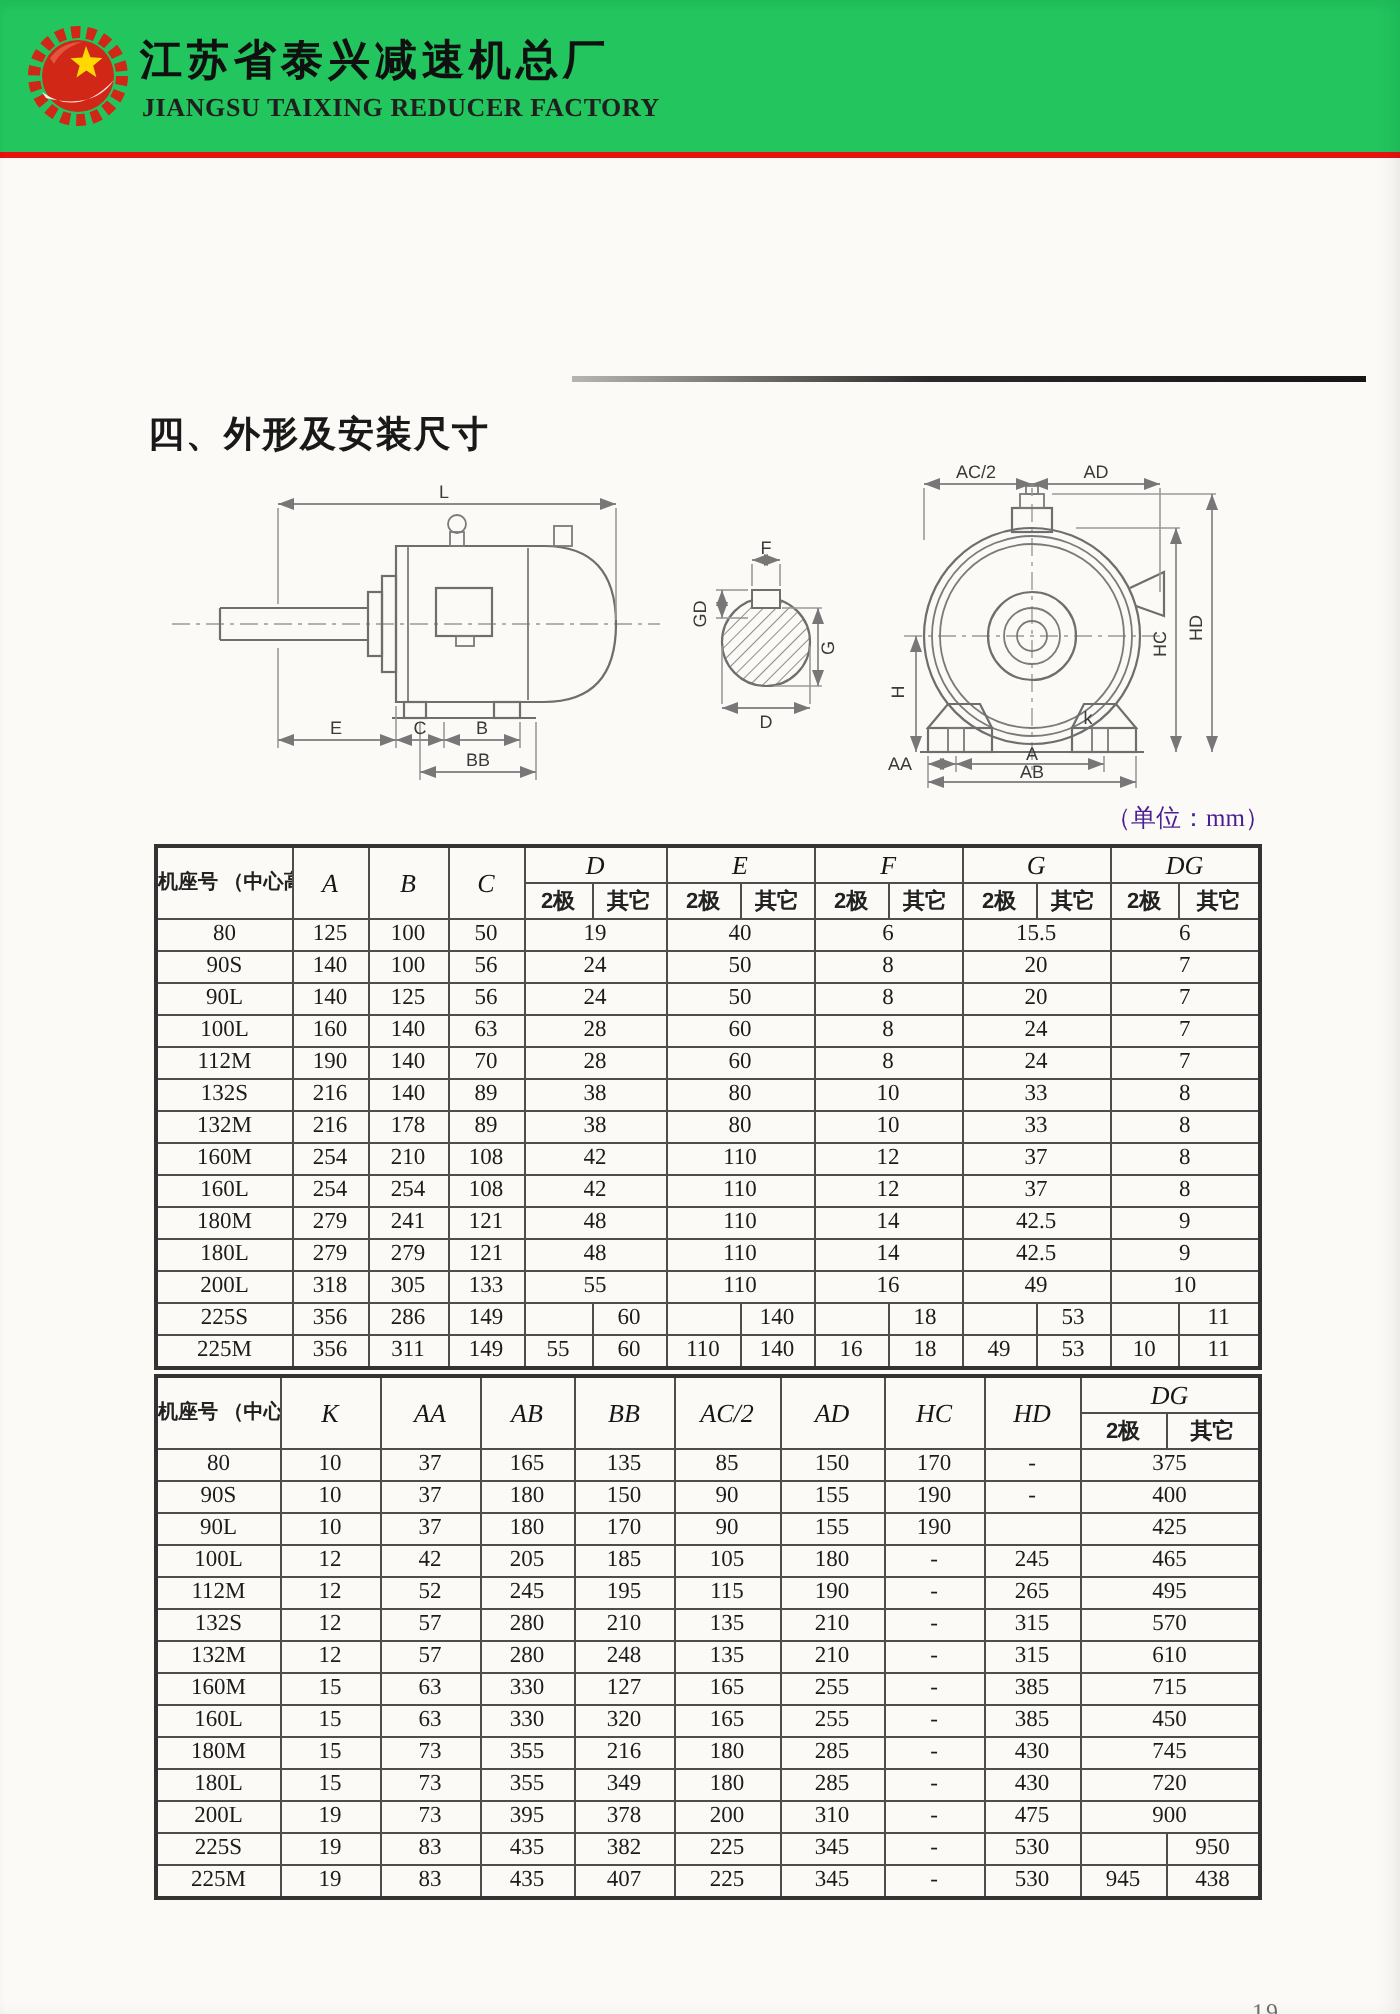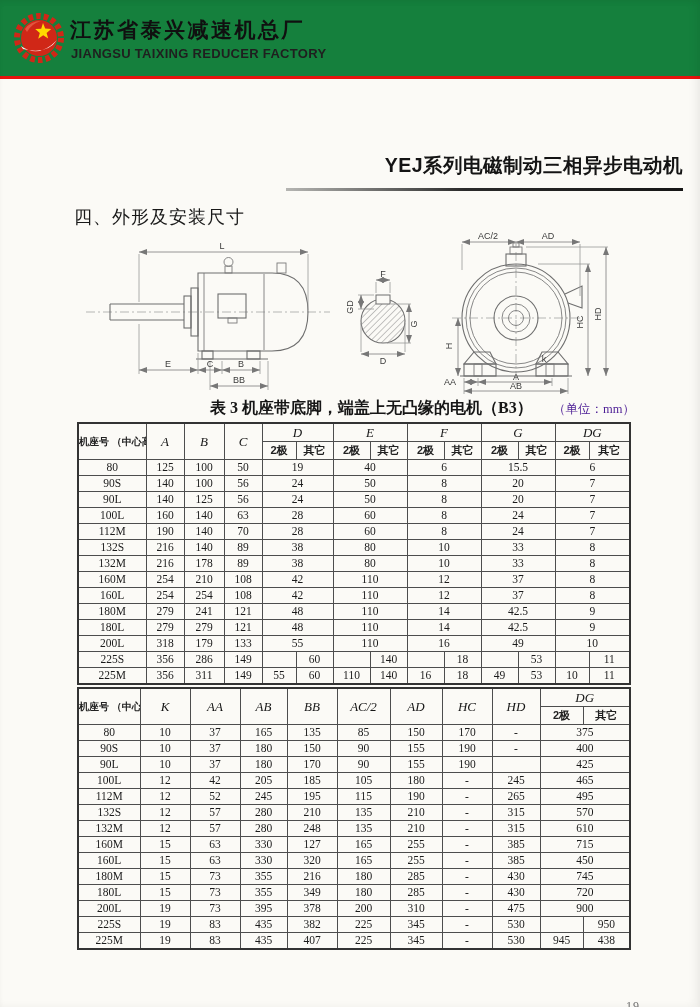--- a/index.html
+++ b/index.html
@@ -1,33 +1,33 @@
 <!DOCTYPE html>
 <html><head>
 <meta charset="utf-8">
 <style>
   html,body{margin:0;padding:0;background:#888;}
   .page{position:relative;width:700px;height:1007px;margin:0 auto;background:#fbfaf6;overflow:hidden;
         font-family:"Liberation Serif","DejaVu Serif",serif;color:#1c1c1c;}
   .page::after{content:"";position:absolute;inset:0;pointer-events:none;
         box-shadow:inset -5px 0 8px rgba(0,0,0,0.05), inset 0 3px 5px rgba(0,0,0,0.03);}
   .topline{position:absolute;top:2px;left:0;width:100%;height:1px;background:#e3e3e0;}
-  .hdr{position:absolute;top:0;left:0;width:100%;height:76px;background:#15803d;}
+  .hdr{position:absolute;top:0;left:0;width:100%;height:76px;background:#22c55e;}
   .logo{position:absolute;left:13px;top:9px;}
   .co-cn{position:absolute;left:70px;top:16px;font-family:"Liberation Sans","DejaVu Sans",sans-serif;
         font-weight:bold;font-size:21px;letter-spacing:2.5px;color:#101010;}
-  .co-en{position:absolute;left:71px;top:46px;font-family:Liberation Sans, sans-serif;
+  .co-en{position:absolute;left:71px;top:46px;font-family:Liberation Serif, serif;
         font-weight:bold;font-size:13px;letter-spacing:0.3px;color:#1f1f1f;}
   .redline{position:absolute;top:76px;left:0;width:100%;height:3px;background:#e8120e;}
   .doc-title{position:absolute;right:17px;top:152px;font-family:"Liberation Sans","DejaVu Sans",sans-serif;
         font-weight:bold;font-size:19.5px;color:#141414;letter-spacing:0.5px;}
   .title-rule{position:absolute;left:286px;top:188px;width:397px;height:2.5px;
         background:linear-gradient(to right,#b5b5b2,#2a2a2a 45%,#161616);}
   .sec-head{position:absolute;left:74px;top:205px;font-family:"Liberation Sans","DejaVu Sans",sans-serif;
-        font-weight:normal;font-size:18px;color:#191919;letter-spacing:1px;}
+        font-weight:bold;font-size:18px;color:#191919;letter-spacing:1px;}
   .fig-cap{position:absolute;left:283px;top:381px;font-size:13.5px;font-weight:bold;color:#222;}
   .tbl-cap{position:absolute;left:210px;top:398px;font-size:16px;font-weight:bold;color:#161616;}
   .unit{position:absolute;left:553px;top:401px;font-size:12.5px;color:#4c1d95;}
   .fig{position:absolute;}
   .ol{stroke:#6e6e6e;fill:none;stroke-width:1.1;}
   .olt{stroke:#7a7a7a;fill:none;stroke-width:0.9;}
   .cl{stroke:#9a9a9a;stroke-width:0.7;stroke-dasharray:9 3 2 3;fill:none;}
   .xl{stroke:#9a9a9a;stroke-width:0.8;}
   .dl{stroke:#8a8a8a;stroke-width:0.9;marker-start:url(#mS);marker-end:url(#mE);}
   .dt{font:9px "Liberation Sans","DejaVu Sans",sans-serif;fill:#3a3a3a;}
@@ -54,21 +54,20 @@
       <circle cx="26" cy="29" r="18" fill="#d02717"></circle>
       <path d="M8,37 Q26,50 44,31 Q34,46 10,40 Z" fill="#ffffff" opacity="0.92"></path>
       <path d="M12,20 Q18,12 28,12 Q18,15 14,23 Z" fill="#e8604a" opacity="0.8"></path>
       <polygon fill="#ffd900" points="30,14 32.2,19.6 38.2,20 33.6,23.9 35.2,29.6 30.2,26.3 25.2,29.7 26.8,23.9 22.2,20.1 28.2,19.7"></polygon>
     </svg>
     <div class="co-cn">江苏省泰兴减速机总厂</div>
     <div class="co-en">JIANGSU TAIXING REDUCER FACTORY</div>
   </div>
   <div class="redline"></div>
 
-  <div class="doc-title">YEJ系列电磁制动三相异步电动机</div>
   <div class="title-rule"></div>
   <div class="sec-head">四、外形及安装尺寸</div>
 
   <svg width="0" height="0" style="position:absolute">
     <defs>
       <marker id="mE" markerWidth="9" markerHeight="8" refX="8" refY="3" orient="auto" markerUnits="userSpaceOnUse">
         <path d="M0,0 L8,3 L0,6 Z" fill="#777"></path>
       </marker>
       <marker id="mS" markerWidth="9" markerHeight="8" refX="0" refY="3" orient="auto" markerUnits="userSpaceOnUse">
         <path d="M8,0 L0,3 L8,6 Z" fill="#777"></path>
@@ -179,21 +178,20 @@
     <line class="xl" x1="140" y1="148" x2="140" y2="164"></line>
     <line class="dl" x1="36" y1="152" x2="50" y2="152"></line>
     <text class="dt" x="22" y="155" text-anchor="middle">AA</text>
     <line class="dl" x1="50" y1="152" x2="124" y2="152"></line>
     <text class="dt" x="88" y="150" text-anchor="middle">A</text>
     <text class="dt" x="116" y="132" text-anchor="middle">k</text>
     <line class="dl" x1="36" y1="161" x2="140" y2="161"></line>
     <text class="dt" x="88" y="159" text-anchor="middle">AB</text>
   </svg>
 
-  <div class="tbl-cap">表 3  机座带底脚，端盖上无凸缘的电机（B3）</div>
   <div class="unit">（单位：mm）</div>
 
   <table class="dim" style="top:422px">
       <colgroup>
         <col style="width: 68px;">
         <col style="width: 38px;">
         <col style="width: 40px;">
         <col style="width: 38px;">
         <col style="width: 34px;">
         <col style="width: 37px;">
@@ -351,21 +349,21 @@
           <td>121</td>
           <td colspan="2">48</td>
           <td colspan="2">110</td>
           <td colspan="2">14</td>
           <td colspan="2">42.5</td>
           <td colspan="2">9</td>
         </tr>
         <tr>
           <td>200L</td>
           <td>318</td>
-          <td>179</td>
+          <td>305</td>
           <td>133</td>
           <td colspan="2">55</td>
           <td colspan="2">110</td>
           <td colspan="2">16</td>
           <td colspan="2">49</td>
           <td colspan="2">10</td>
         </tr>
         <tr>
           <td>225S</td>
           <td>356</td>

